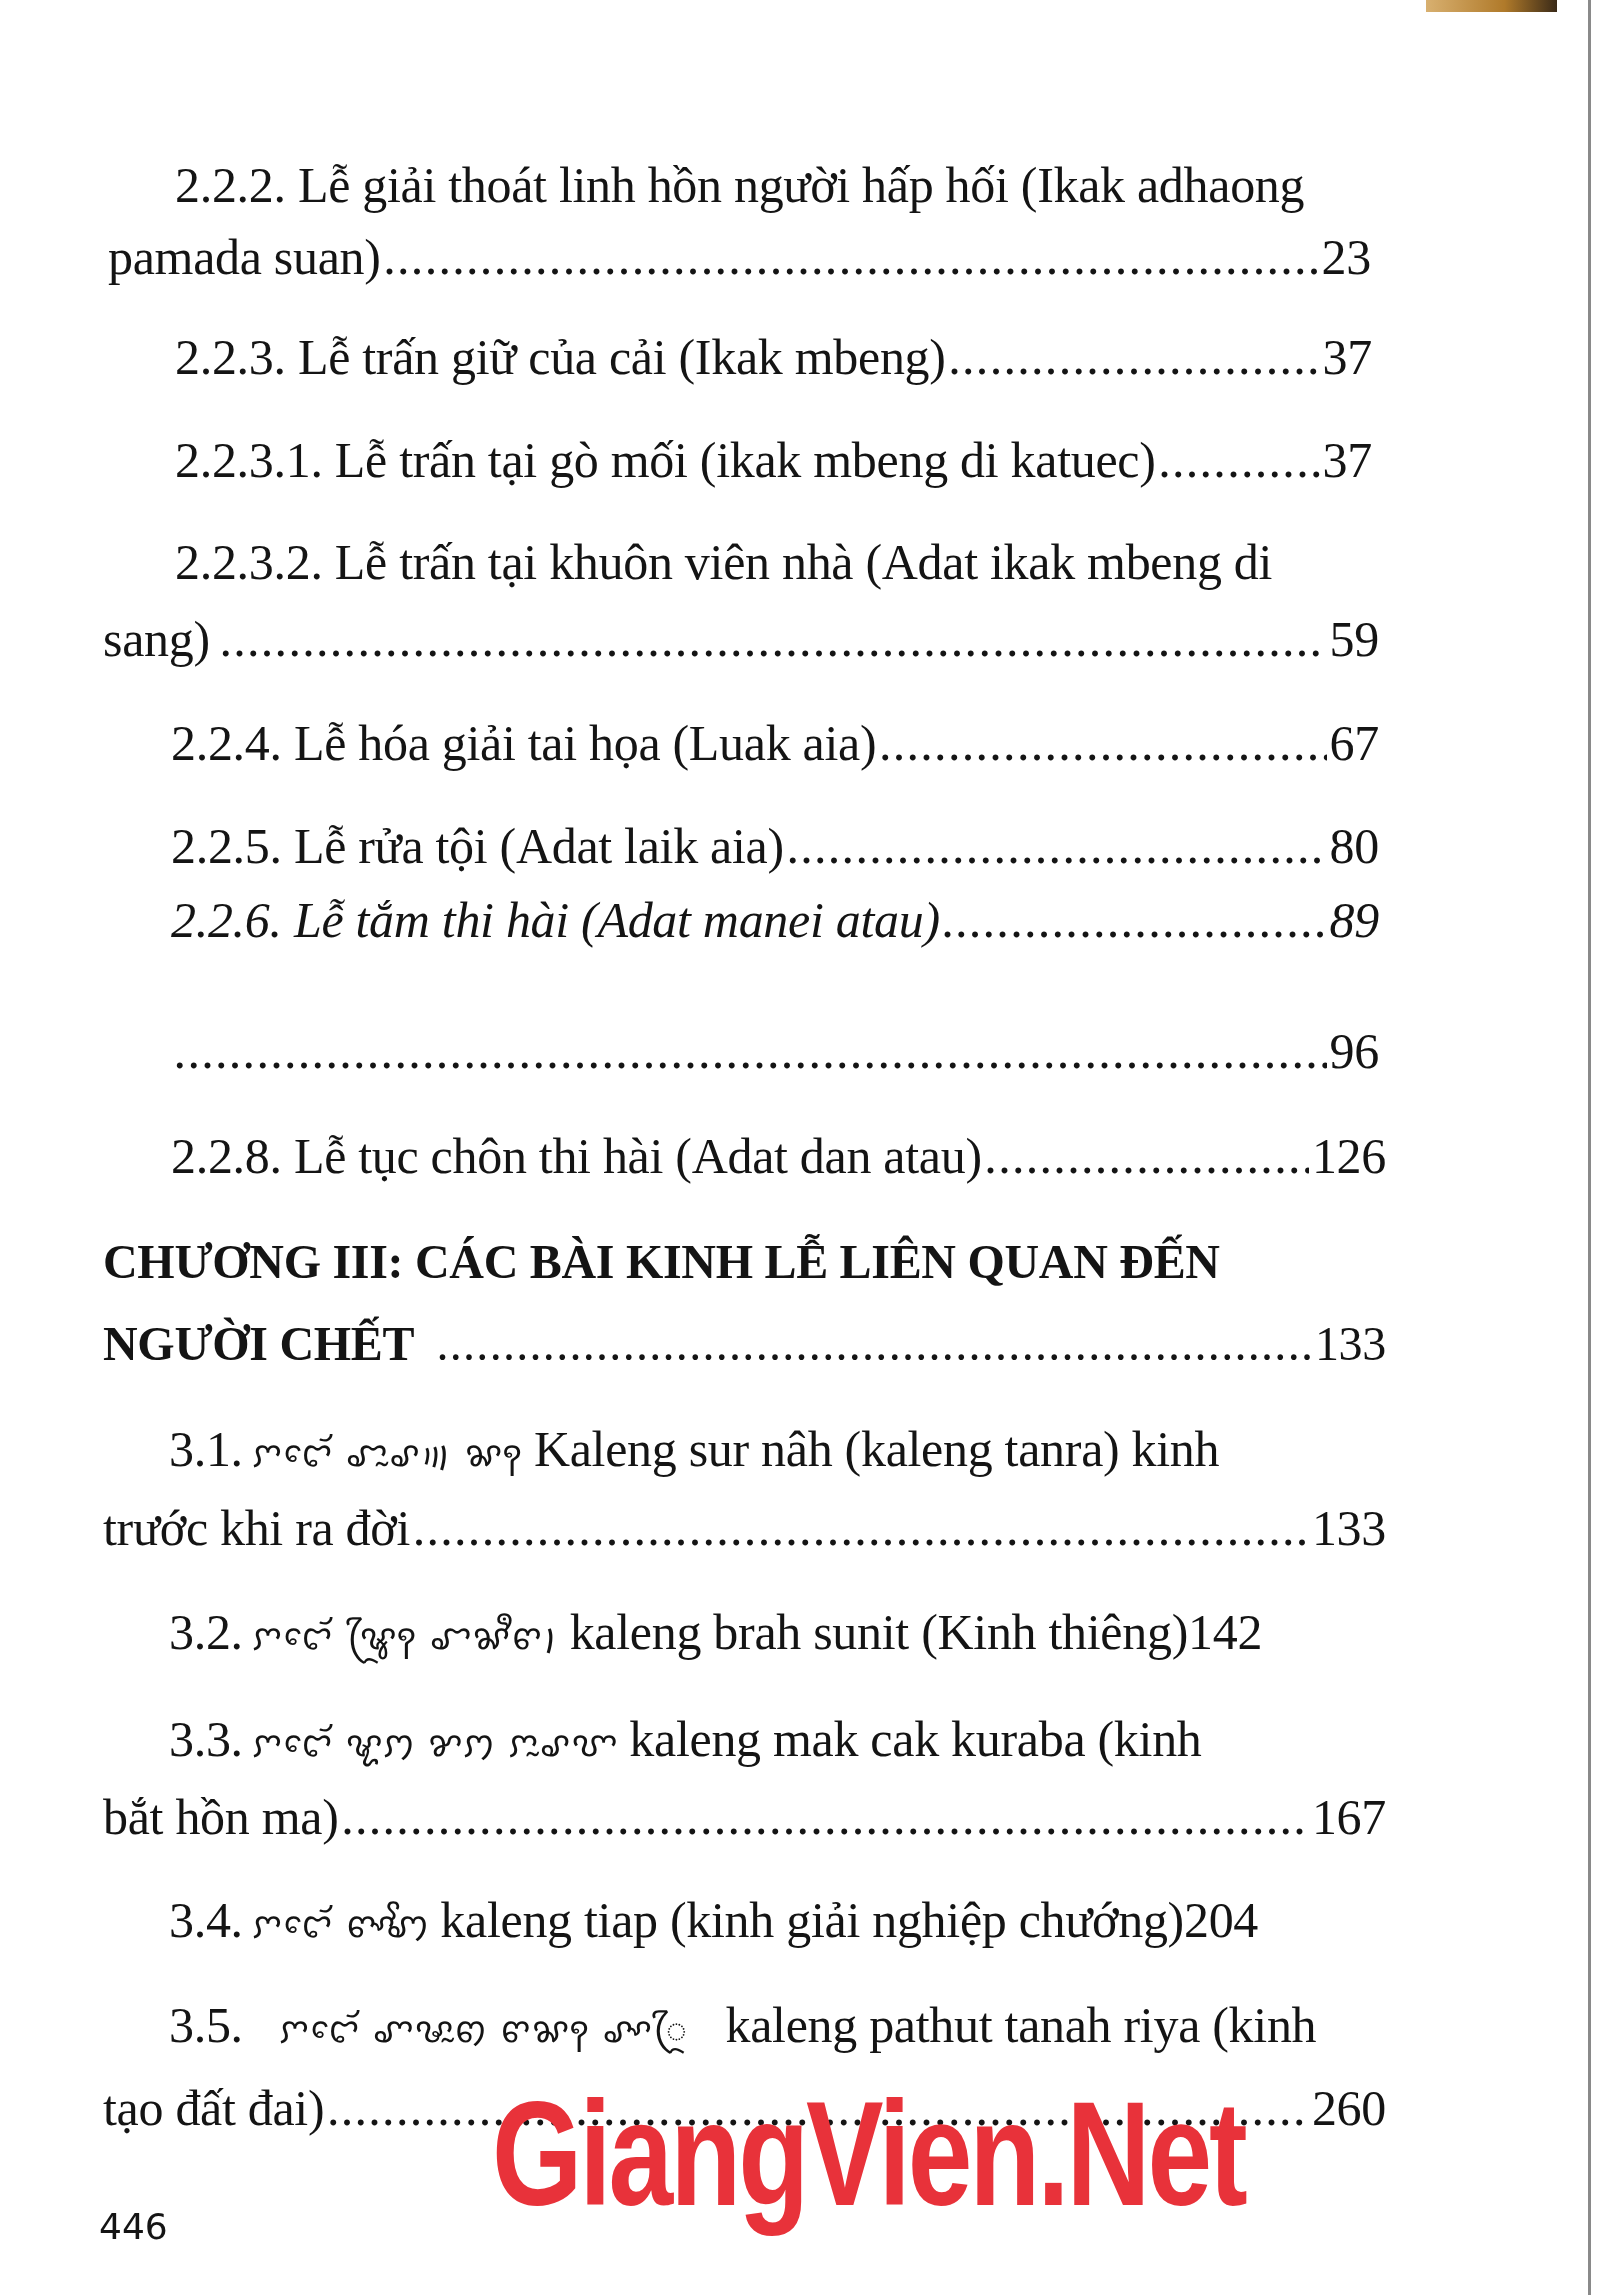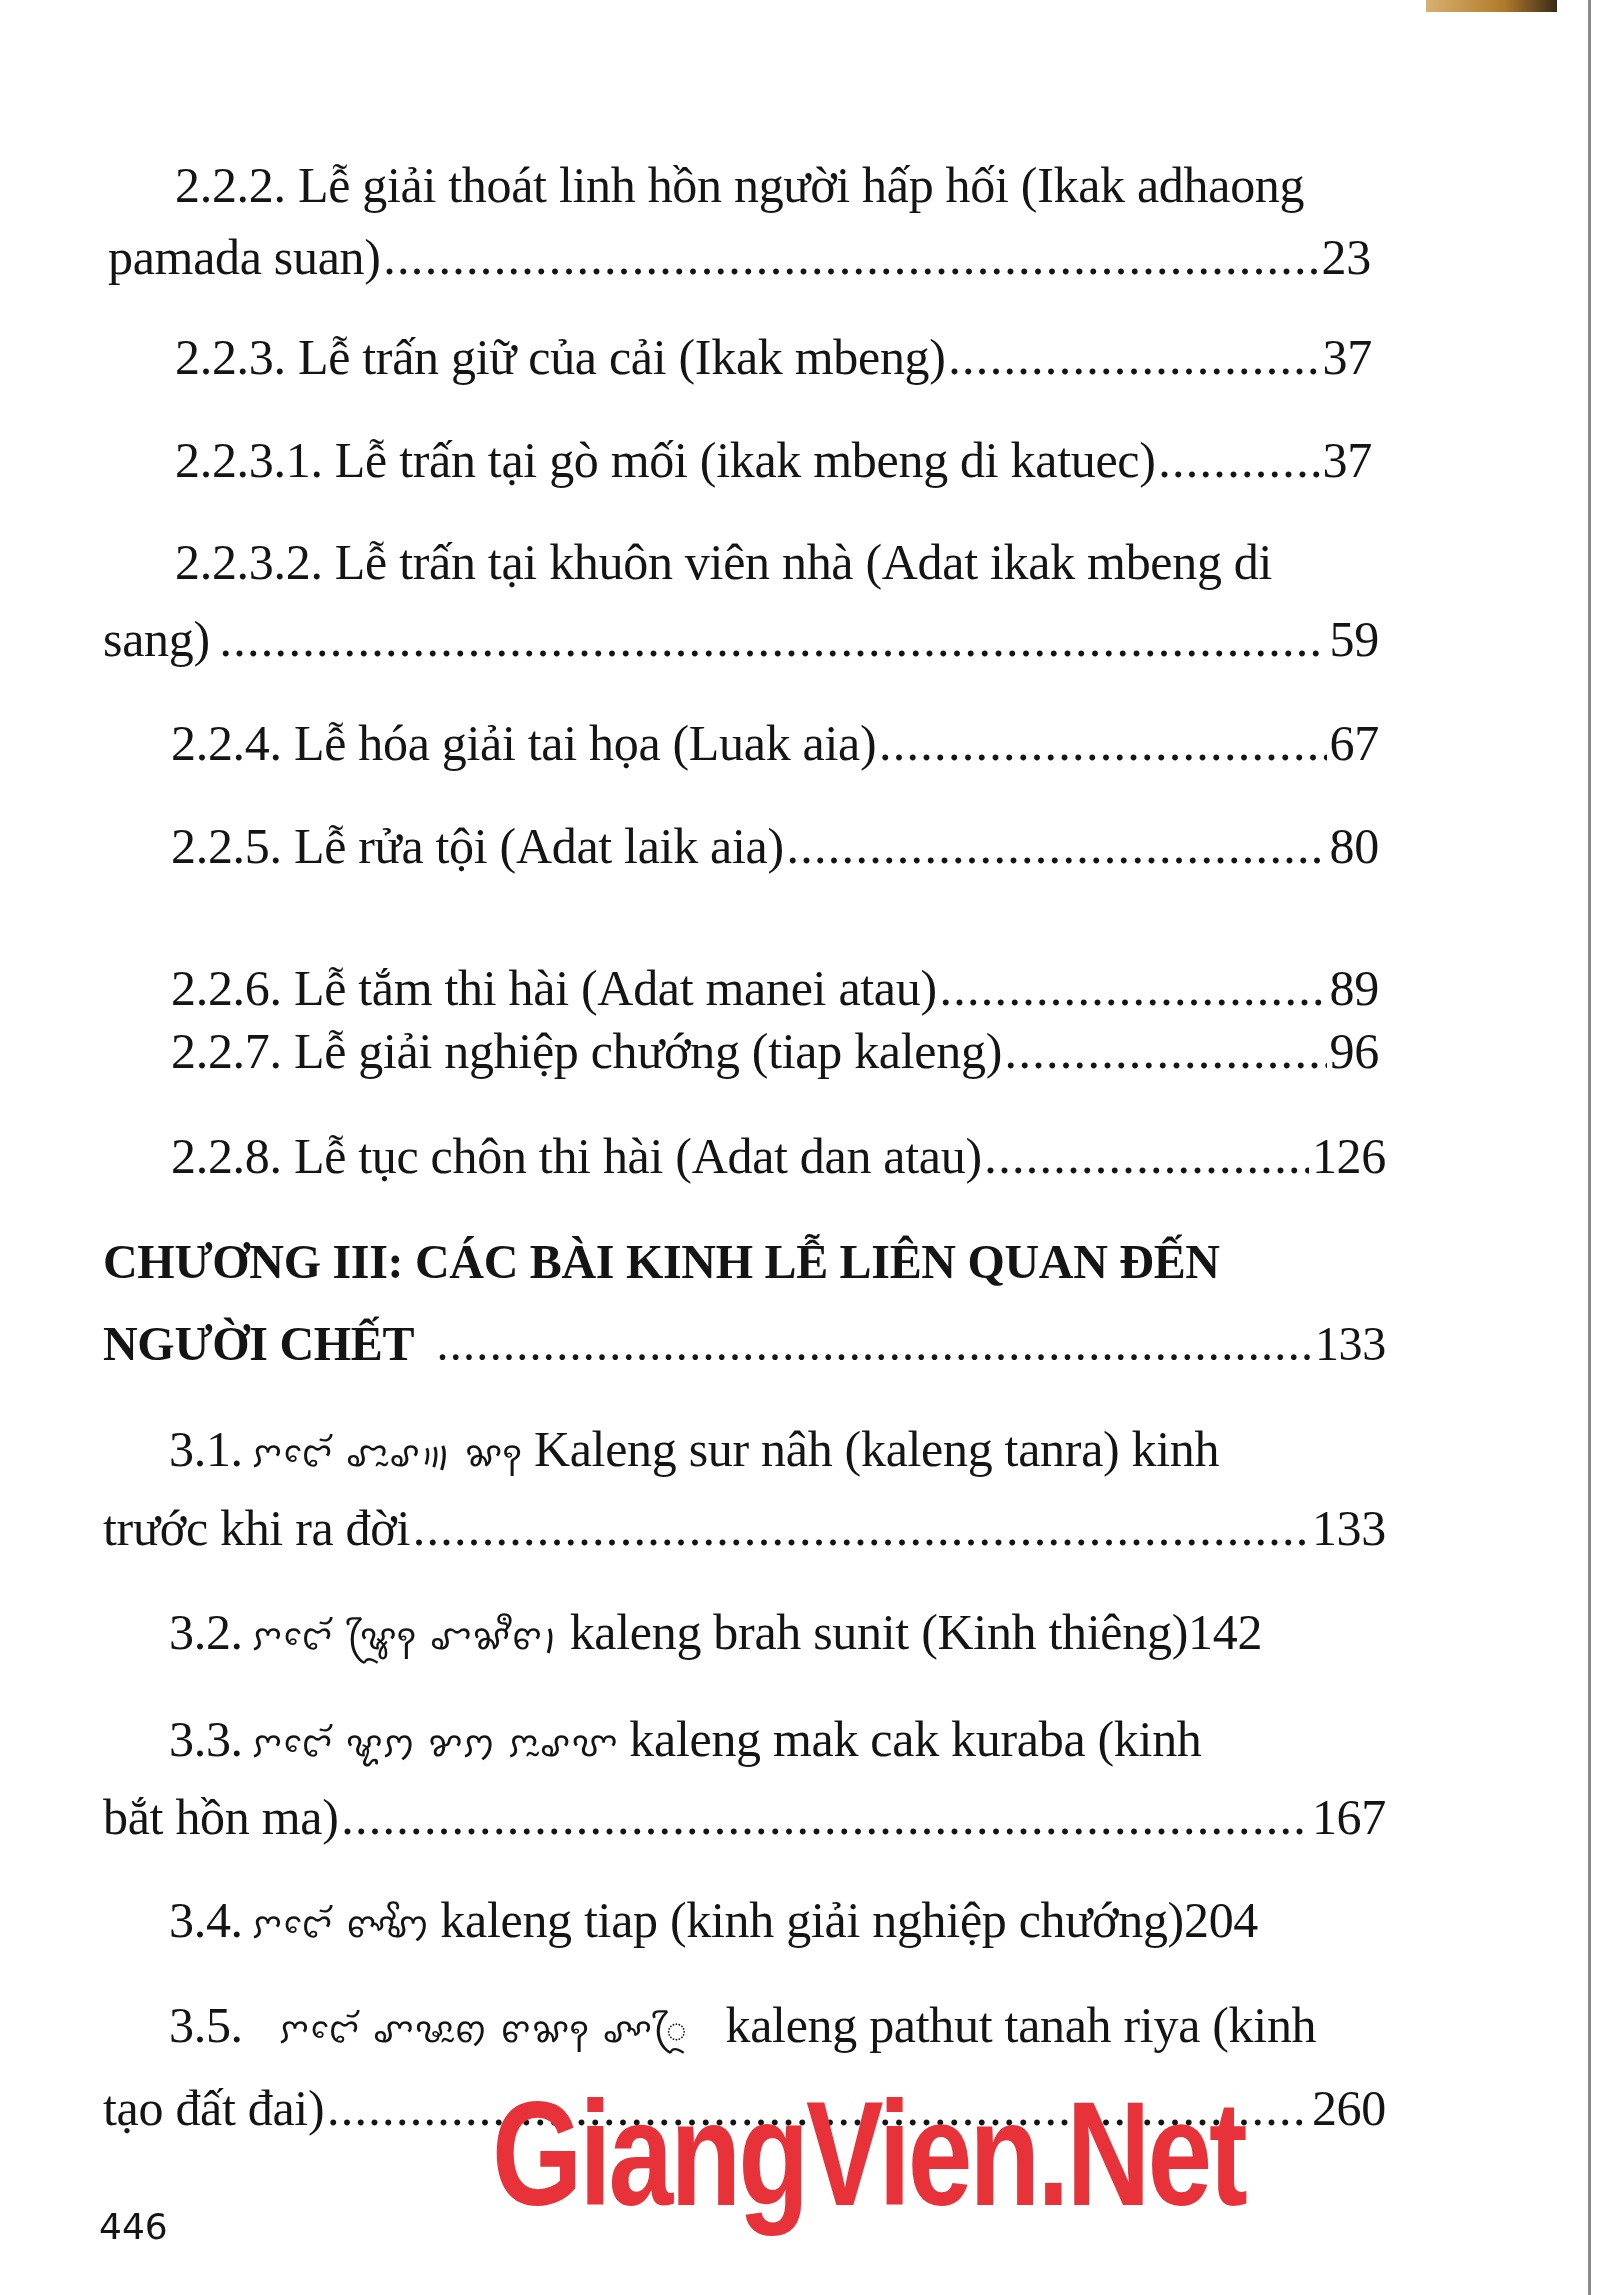--- a/index.html
+++ b/index.html
@@ -102,30 +102,29 @@
 
   <div class="entry" style="left:0;top:0;width:1622px;">
     <div class="line" style="left:171px;top:810px;width:1208px;">
       <span>2.2.5. Lễ rửa tội (Adat laik aia)</span>
       <span class="dots"></span>
       <span class="page">80</span>
     </div>
   </div>
 
   <div class="entry" style="left:0;top:0;width:1622px;">
-    <div class="line" style="left:171px;top:952px;width:1208px;">
+    <div class="line" style="left:171px;top:884px;width:1208px;font-style:italic;">
       <span>2.2.6. Lễ tắm thi hài (Adat manei atau)</span>
       <span class="dots"></span>
       <span class="page">89</span>
     </div>
   </div>
 
   <div class="entry" style="left:0;top:0;width:1622px;">
     <div class="line" style="left:171px;top:1015px;width:1208px;">
-      <span>2.2.7. Lễ giải nghiệp chướng (tiap kaleng)</span>
       <span class="dots"></span>
       <span class="page">96</span>
     </div>
   </div>
 
   <div class="entry" style="left:0;top:0;width:1622px;">
     <div class="line" style="left:171px;top:1120px;width:1215px;">
       <span>2.2.8. Lễ tục chôn thi hài (Adat dan atau)</span>
       <span class="dots"></span>
       <span class="page">126</span>

